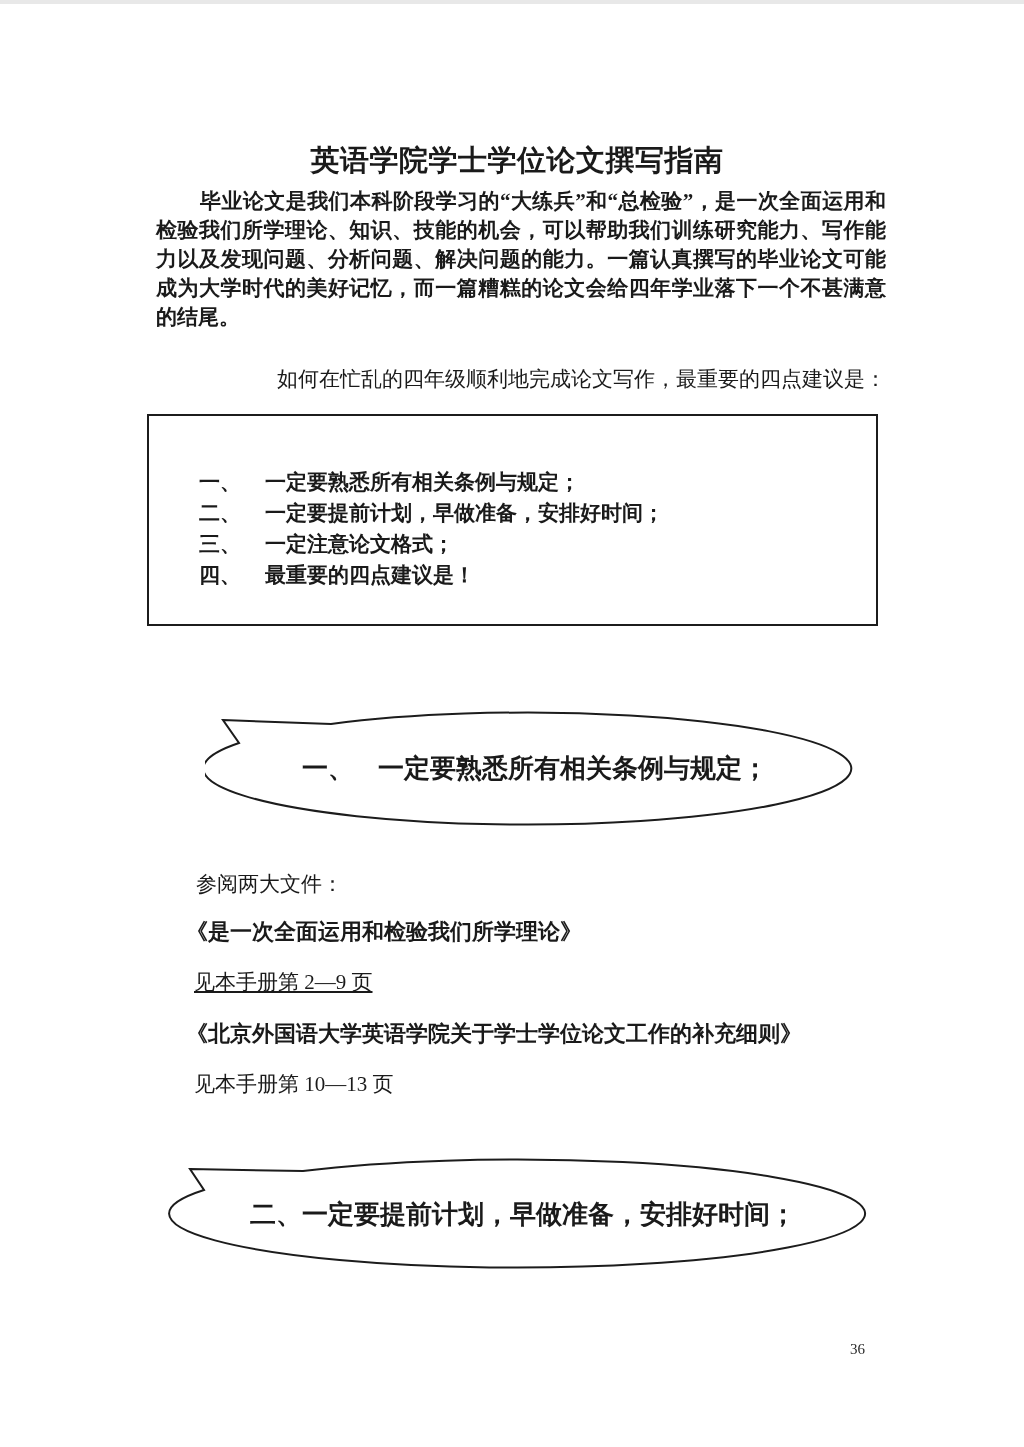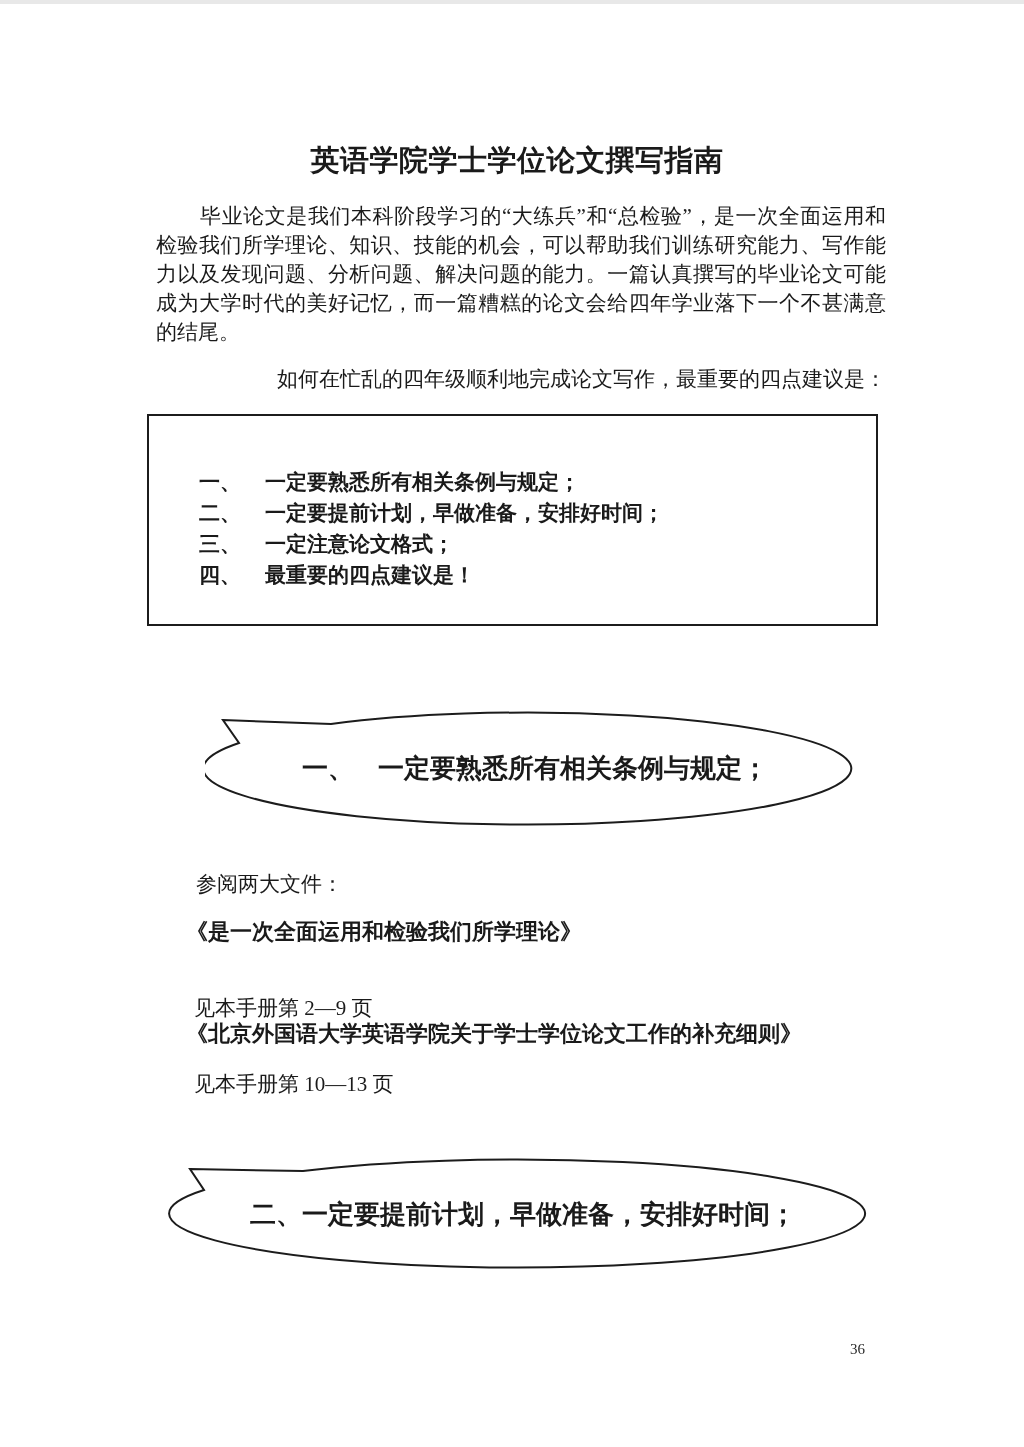--- a/index.html
+++ b/index.html
@@ -28,21 +28,21 @@
   }
   .body-para {
     position: absolute;
     left: 156px;
     width: 730px;
     font-size: 21px;
     line-height: 29px;
     text-align: justify;
     text-indent: 2.1em;
   }
-  .para1 { top: 198px; }
+  .para1 { top: 183px; font-weight: bold; }
   .para2 { top: 361px; text-align: right; }
   .advice-box {
     position: absolute;
     top: 410px;
     left: 147px;
     width: 731px;
     height: 212px;
     border: 2px solid #1c1c1c;
   }
   .advice-list {
@@ -74,21 +74,21 @@
   }
   .bubble1 { left: 205px; top: 706px; width: 650px; height: 116px; }
   .bubble2 { left: 168px; top: 1153px; width: 700px; height: 114px; }
   .bubble1 .bubble-num { margin-right: 24px; }
   .ref-line { position: absolute; white-space: nowrap; }
   .ref-lead  { top: 866px; left: 196px; font-size: 21px; text-align: center; }
   .ref-title { font-size: 22px; font-weight: bold; left: 186px; }
   .ref-title1 { top: 913px; }
   .ref-title2 { top: 1015px; }
   .ref-loc   { font-size: 21px; left: 194px; }
-  .ref-loc1  { top: 990px; }
+  .ref-loc1  { top: 964px; text-decoration: underline; }
   .ref-loc2  { top: 1066px; }
   .page-number {
     position: absolute;
     top: 1337px;
     left: 850px;
     font-size: 15px;
     color: #2b2b2b;
   }
 </style>
 </head>

